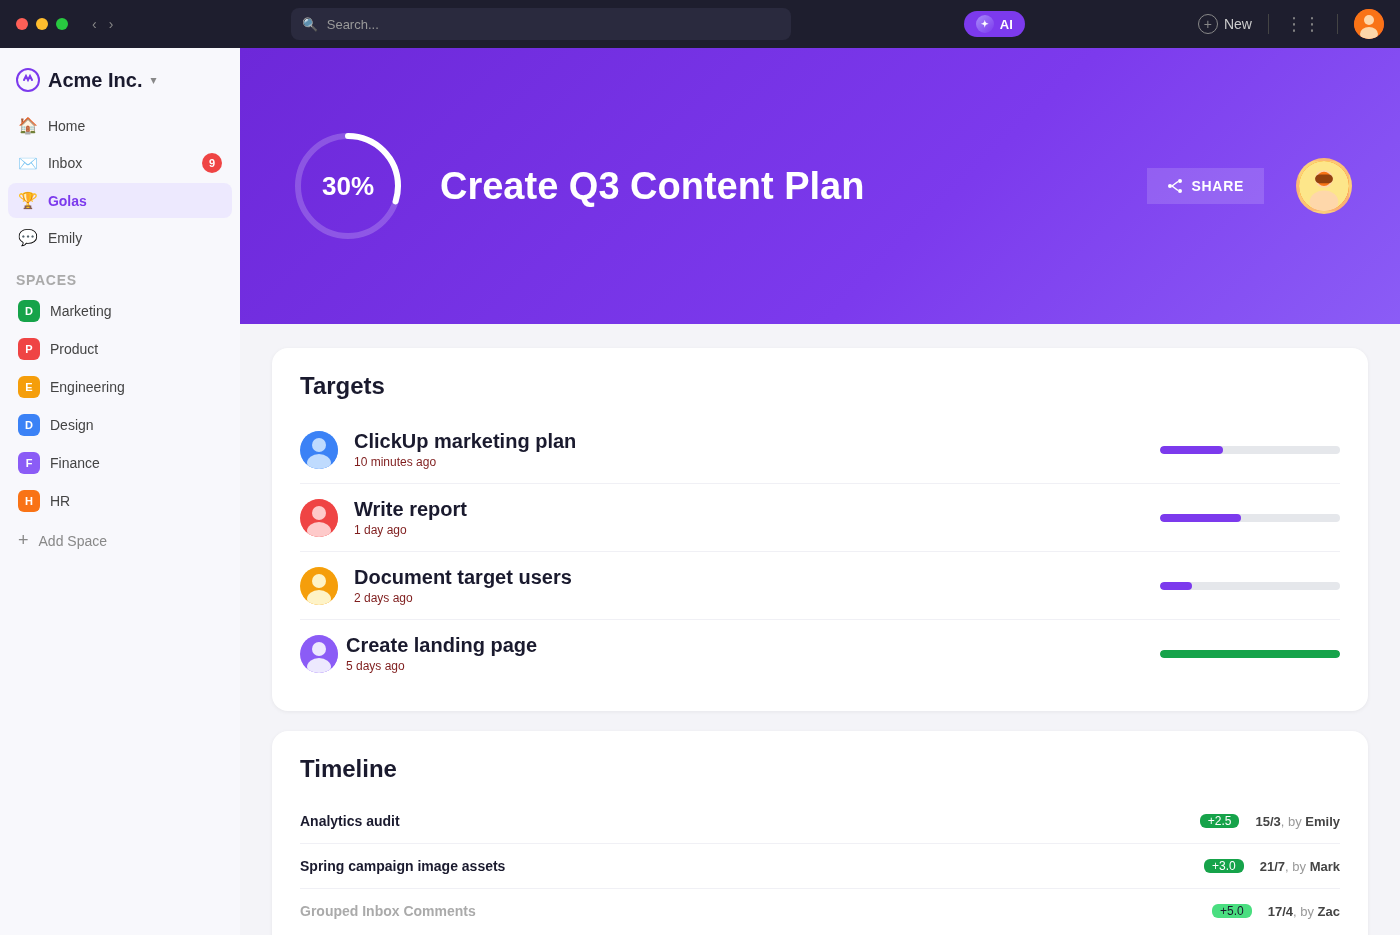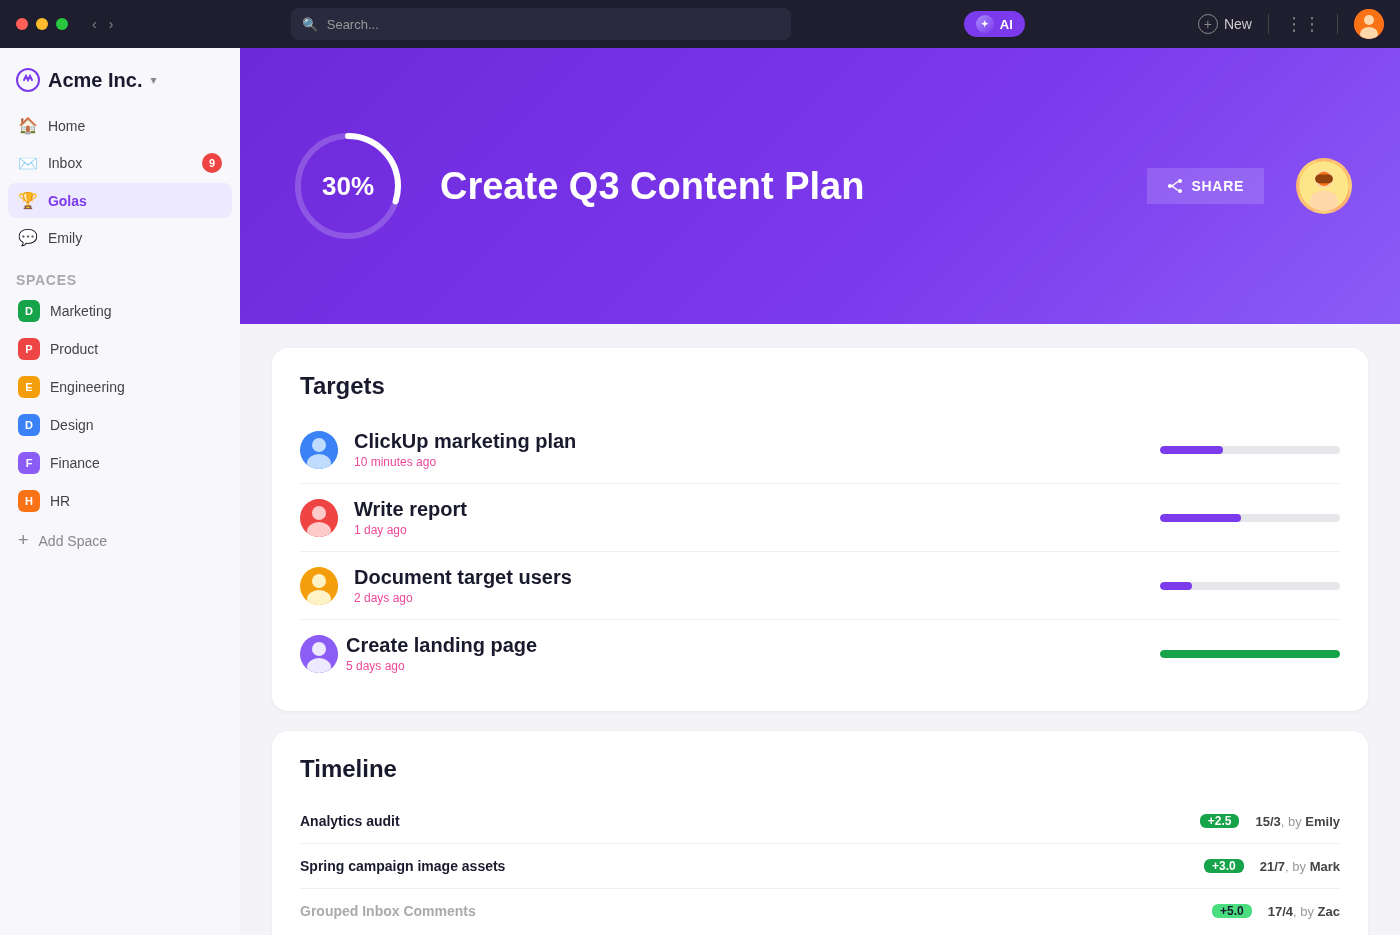--- a/index.html
+++ b/index.html
@@ -362,21 +362,21 @@
       overflow: hidden;
     }
     .target-info { flex: 1; }
     .target-name {
       font-size: 20px;
       font-weight: 600;
       color: #1a1a2e;
     }
     .target-time {
       font-size: 12px;
-      color: #ec4899;
+      color: #7f1d1d;
       margin-top: 2px;
     }
     .progress-bar-container {
       width: 180px;
       height: 8px;
       background: #e5e7eb;
       border-radius: 4px;
       overflow: hidden;
       flex-shrink: 0;
     }
@@ -405,21 +405,21 @@
     .timeline-name {
       font-size: 14px;
       font-weight: 600;
       color: #1a1a2e;
       flex: 1;
     }
     .timeline-badge {
       border-radius: 6px;
       padding: 0 8px;
       font-size: 12px;
-      font-weight: 700;
+      font-weight: 400;
       margin-left: 10px;
       color: white;
     }
     .tb-green { background: #16a34a; }
     .tb-green-light { background: #4ade80; color: #1a1a2e; }
     .timeline-meta {
       font-size: 13px;
       color: #999;
       margin-left: auto;
       padding-left: 16px;

